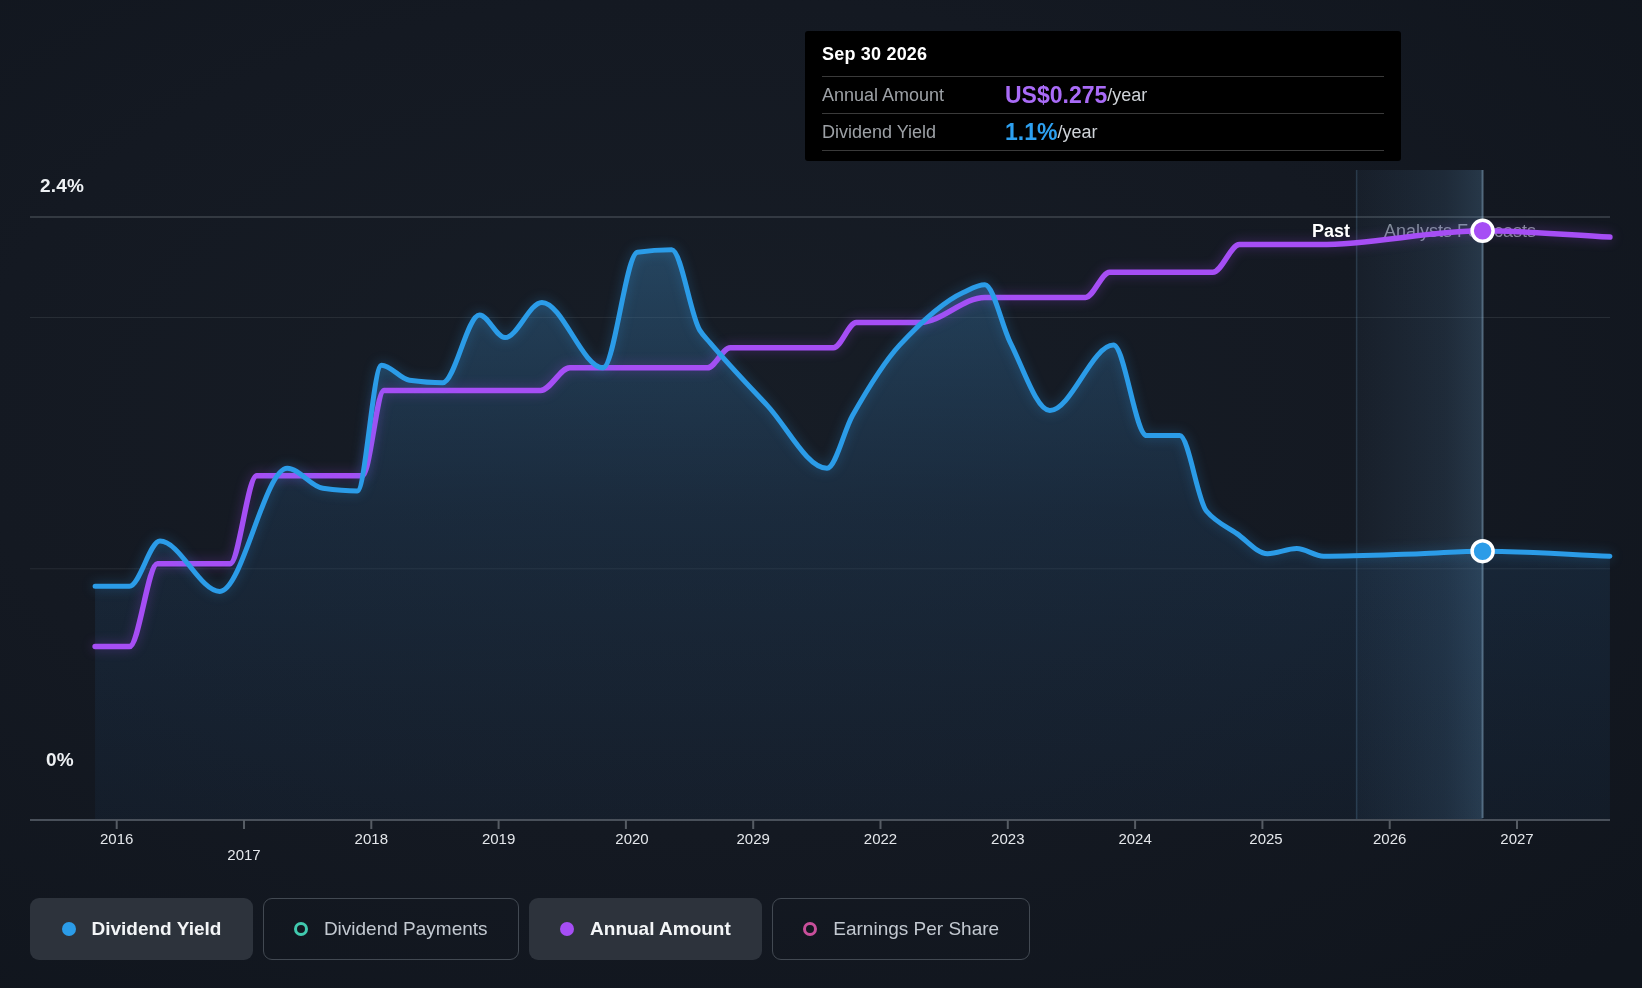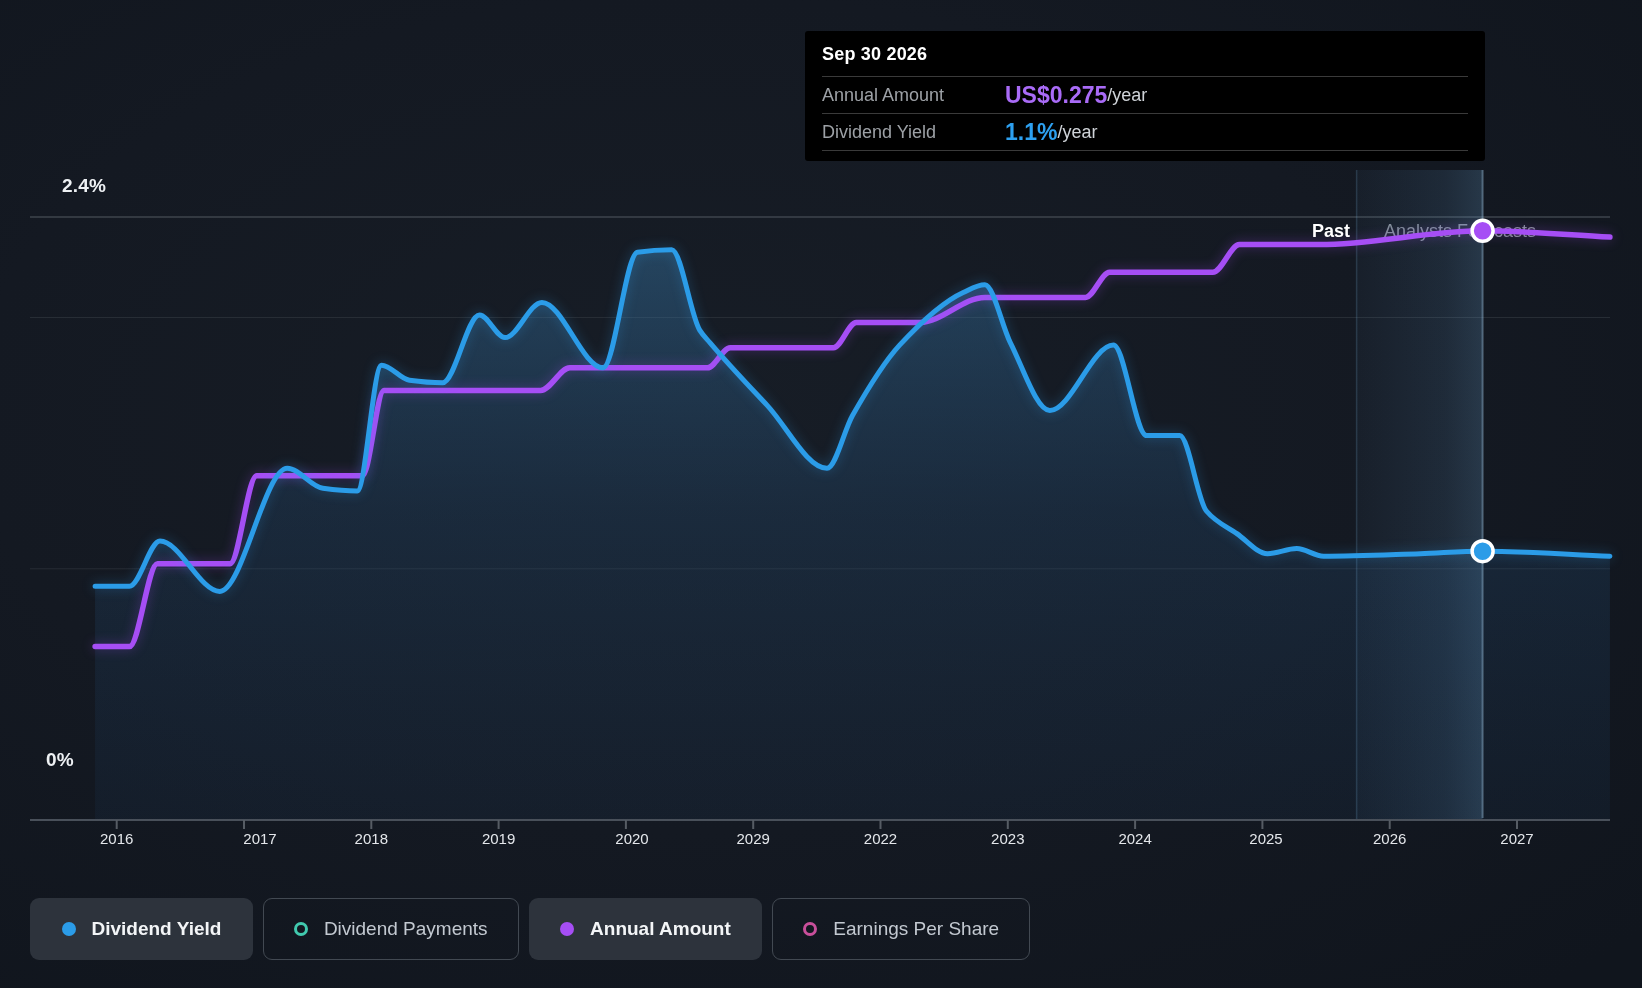--- a/index.html
+++ b/index.html
@@ -8,31 +8,31 @@
     background:radial-gradient(1300px 760px at 42% 42%, #171d26 0%, #141922 55%, #10151d 100%);
     font-family:"Liberation Sans","DejaVu Sans",sans-serif;
     -webkit-font-smoothing:antialiased;
   }
   svg.chart{position:absolute;left:0;top:0;z-index:2;}
   .line-blue{filter:drop-shadow(0 0 6px rgba(45,156,232,.35));}
   .line-purple{filter:drop-shadow(0 0 6px rgba(166,78,245,.35));}
 
   
   .ylab{position:absolute;color:#eef1f4;font-size:19px;font-weight:700;z-index:3;letter-spacing:.2px;}
-  .ylab.top{left:62px;top:175px;}
+  .ylab.top{left:40px;top:175px;}
   .ylab.bottom{left:46px;top:749px;}
   .xlabs{position:absolute;left:0;top:0;z-index:3;}
   .xlab{position:absolute;top:830px;width:80px;text-align:center;color:#e4e7eb;font-size:15px;font-weight:400;}
 
   
   .past-label{position:absolute;left:1180px;top:221px;width:170px;text-align:right;color:#ffffff;font-size:18px;font-weight:700;z-index:3;}
   .forecast-label{position:absolute;left:1384px;top:221px;color:#858c95;font-size:18px;font-weight:400;z-index:1;}
 
   
-  .tooltip{position:absolute;left:805px;top:31px;width:680px;box-sizing:border-box;
+  .tooltip{position:absolute;left:805px;top:31px;width:596px;box-sizing:border-box;
     background:#000;border-radius:3px;padding:13px 17px 10px 17px;z-index:6;}
   .tt-title{color:#fff;font-size:18px;font-weight:700;padding-bottom:11px;letter-spacing:.2px;}
   .tt-row{display:flex;align-items:center;height:36px;border-top:1px solid #3a3a3a;}
   .tt-row:last-child{border-bottom:1px solid #3a3a3a;}
   .tt-label{width:183px;color:#9da1a6;font-size:18px;}
   .tt-value{font-size:23px;font-weight:700;}
   .tt-suffix{color:#cfd3d8;font-size:18px;font-weight:400;}
 
   
   .legend{position:absolute;left:30px;top:898px;display:flex;gap:10px;z-index:4;}
@@ -84,21 +84,21 @@
       <line x1="1135.1" x2="1135.1" y1="820" y2="829" stroke="#565c64" stroke-width="2"></line>
       <line x1="1262.4" x2="1262.4" y1="820" y2="829" stroke="#565c64" stroke-width="2"></line>
       <line x1="1389.7" x2="1389.7" y1="820" y2="829" stroke="#565c64" stroke-width="2"></line>
       <line x1="1517.0" x2="1517.0" y1="820" y2="829" stroke="#565c64" stroke-width="2"></line>
     </svg>
 
   <div class="ylab top">2.4%</div>
   <div class="ylab bottom">0%</div>
   <div class="xlabs" id="xlabs">
       <div class="xlab" style="left: 76.7px;">2016</div>
-      <div class="xlab" style="left: 220px;">2017</div>
+      <div class="xlab" style="left: 204px; margin-top: 16px;">2017</div>
       <div class="xlab" style="left: 331.3px;">2018</div>
       <div class="xlab" style="left: 458.6px;">2019</div>
       <div class="xlab" style="left: 592px;">2020</div>
       <div class="xlab" style="left: 713.2px;">2029</div>
       <div class="xlab" style="left: 840.5px;">2022</div>
       <div class="xlab" style="left: 967.8px;">2023</div>
       <div class="xlab" style="left: 1095.1px;">2024</div>
       <div class="xlab" style="left: 1226px;">2025</div>
       <div class="xlab" style="left: 1349.7px;">2026</div>
       <div class="xlab" style="left: 1477px;">2027</div>

